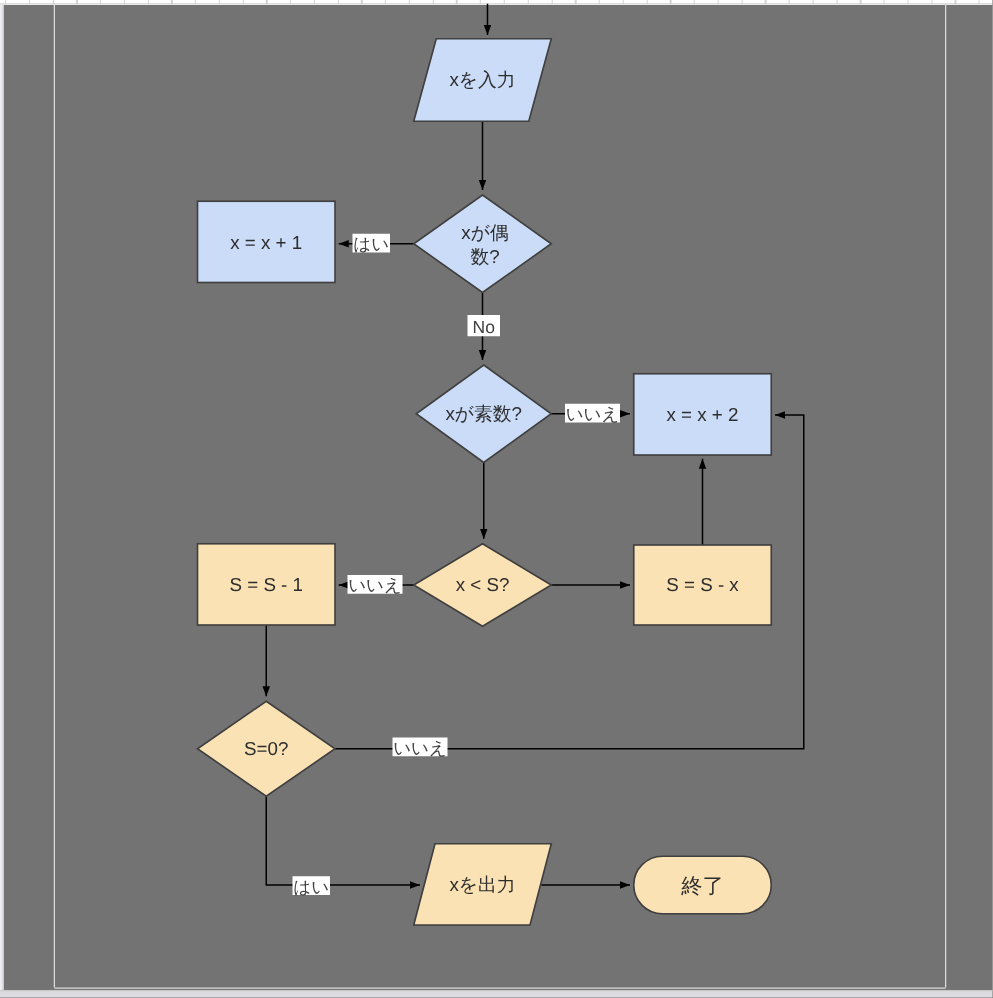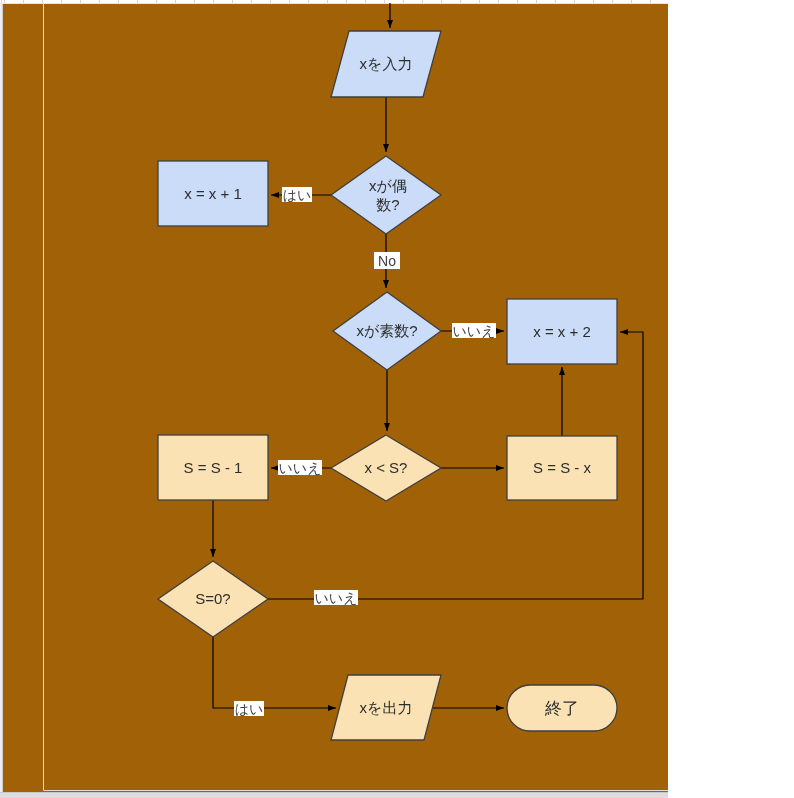--- a/index.html
+++ b/index.html
@@ -1,17 +1,17 @@
 <!DOCTYPE html>
 <html><head>
 <meta charset="utf-8">
 <style>
   html,body{margin:0;padding:0;}
   .screen{
-    position:relative;width:668px;height:798px;background:#a16207;overflow:hidden;
+    position:relative;width:794px;height:798px;background:#737373;overflow:hidden;
     font-family:"Liberation Sans","DejaVu Sans",sans-serif;
   }
   .ruler{
     position:absolute;top:0;left:0;right:0;height:3px;
     border-bottom:1px solid #e6e6e6;
     background:repeating-linear-gradient(90deg,#d4d4d4 0 1px,#ffffff 1px 19px);
     background-position-x:4px;
   }
   .left-edge{
     position:absolute;top:4px;bottom:6px;left:0;width:2px;

